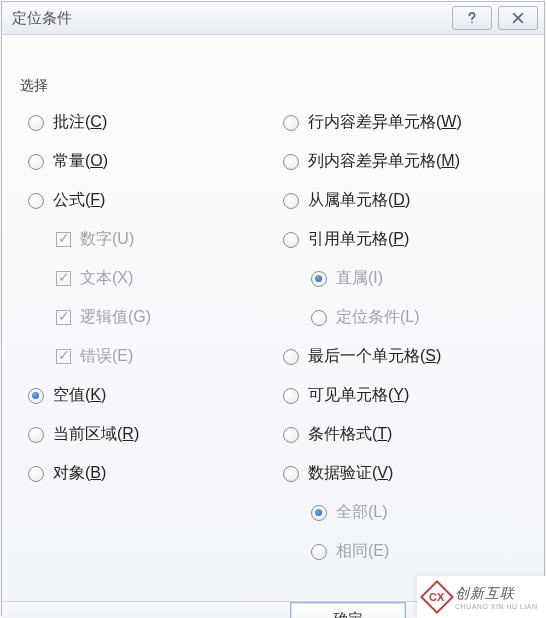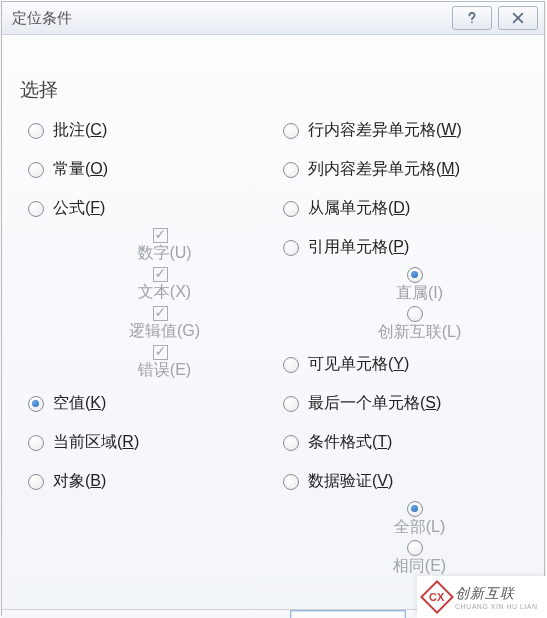--- a/index.html
+++ b/index.html
@@ -49,35 +49,35 @@
     align-items: center;
     justify-content: center;
   }
   .titlebar .btn svg { width: 14px; height: 14px; }
   .titlebar .btn path, .titlebar .btn line { stroke: #5b6b83; stroke-width: 2; fill: none; stroke-linecap: round; }
   .content {
     flex: 1;
     padding: 10px 16px 0 16px;
   }
   .group-label {
-    font-size: 19px;
+    font-size: 14px;
     color: #444;
     padding: 2px 0 8px 2px;
   }
   .columns {
     display: flex;
   }
   .col { flex: 1; }
   .row {
     display: flex;
     align-items: center;
     height: 39px;
     padding-left: 10px;
   }
-  .row.indent { padding-left: 38px; flex-direction: column; }
+  .row.indent { padding-left: 38px; }
   .radio {
     width: 16px; height: 16px;
     border: 1.4px solid #8a8f96;
     border-radius: 50%;
     background: radial-gradient(circle at 35% 30%, #fff, #e8eaec);
     margin-right: 9px;
     position: relative;
     flex-shrink: 0;
   }
   .radio.checked::after {
@@ -233,29 +233,29 @@
           <div class="row">
             <span class="radio"></span>
             <span class="lbl">引用单元格(<span class="accel">P</span>)</span>
           </div>
           <div class="row indent">
             <span class="radio checked"></span>
             <span class="lbl disabled">直属(I)</span>
           </div>
           <div class="row indent">
             <span class="radio"></span>
-            <span class="lbl disabled">创新互联(L)</span>
+            <span class="lbl disabled">定位条件(L)</span>
+          </div>
+          <div class="row">
+            <span class="radio"></span>
+            <span class="lbl">最后一个单元格(<span class="accel">S</span>)</span>
           </div>
           <div class="row">
             <span class="radio"></span>
             <span class="lbl">可见单元格(<span class="accel">Y</span>)</span>
-          </div>
-          <div class="row">
-            <span class="radio"></span>
-            <span class="lbl">最后一个单元格(<span class="accel">S</span>)</span>
           </div>
           <div class="row">
             <span class="radio"></span>
             <span class="lbl">条件格式(<span class="accel">T</span>)</span>
           </div>
           <div class="row">
             <span class="radio"></span>
             <span class="lbl">数据验证(<span class="accel">V</span>)</span>
           </div>
           <div class="row indent">

